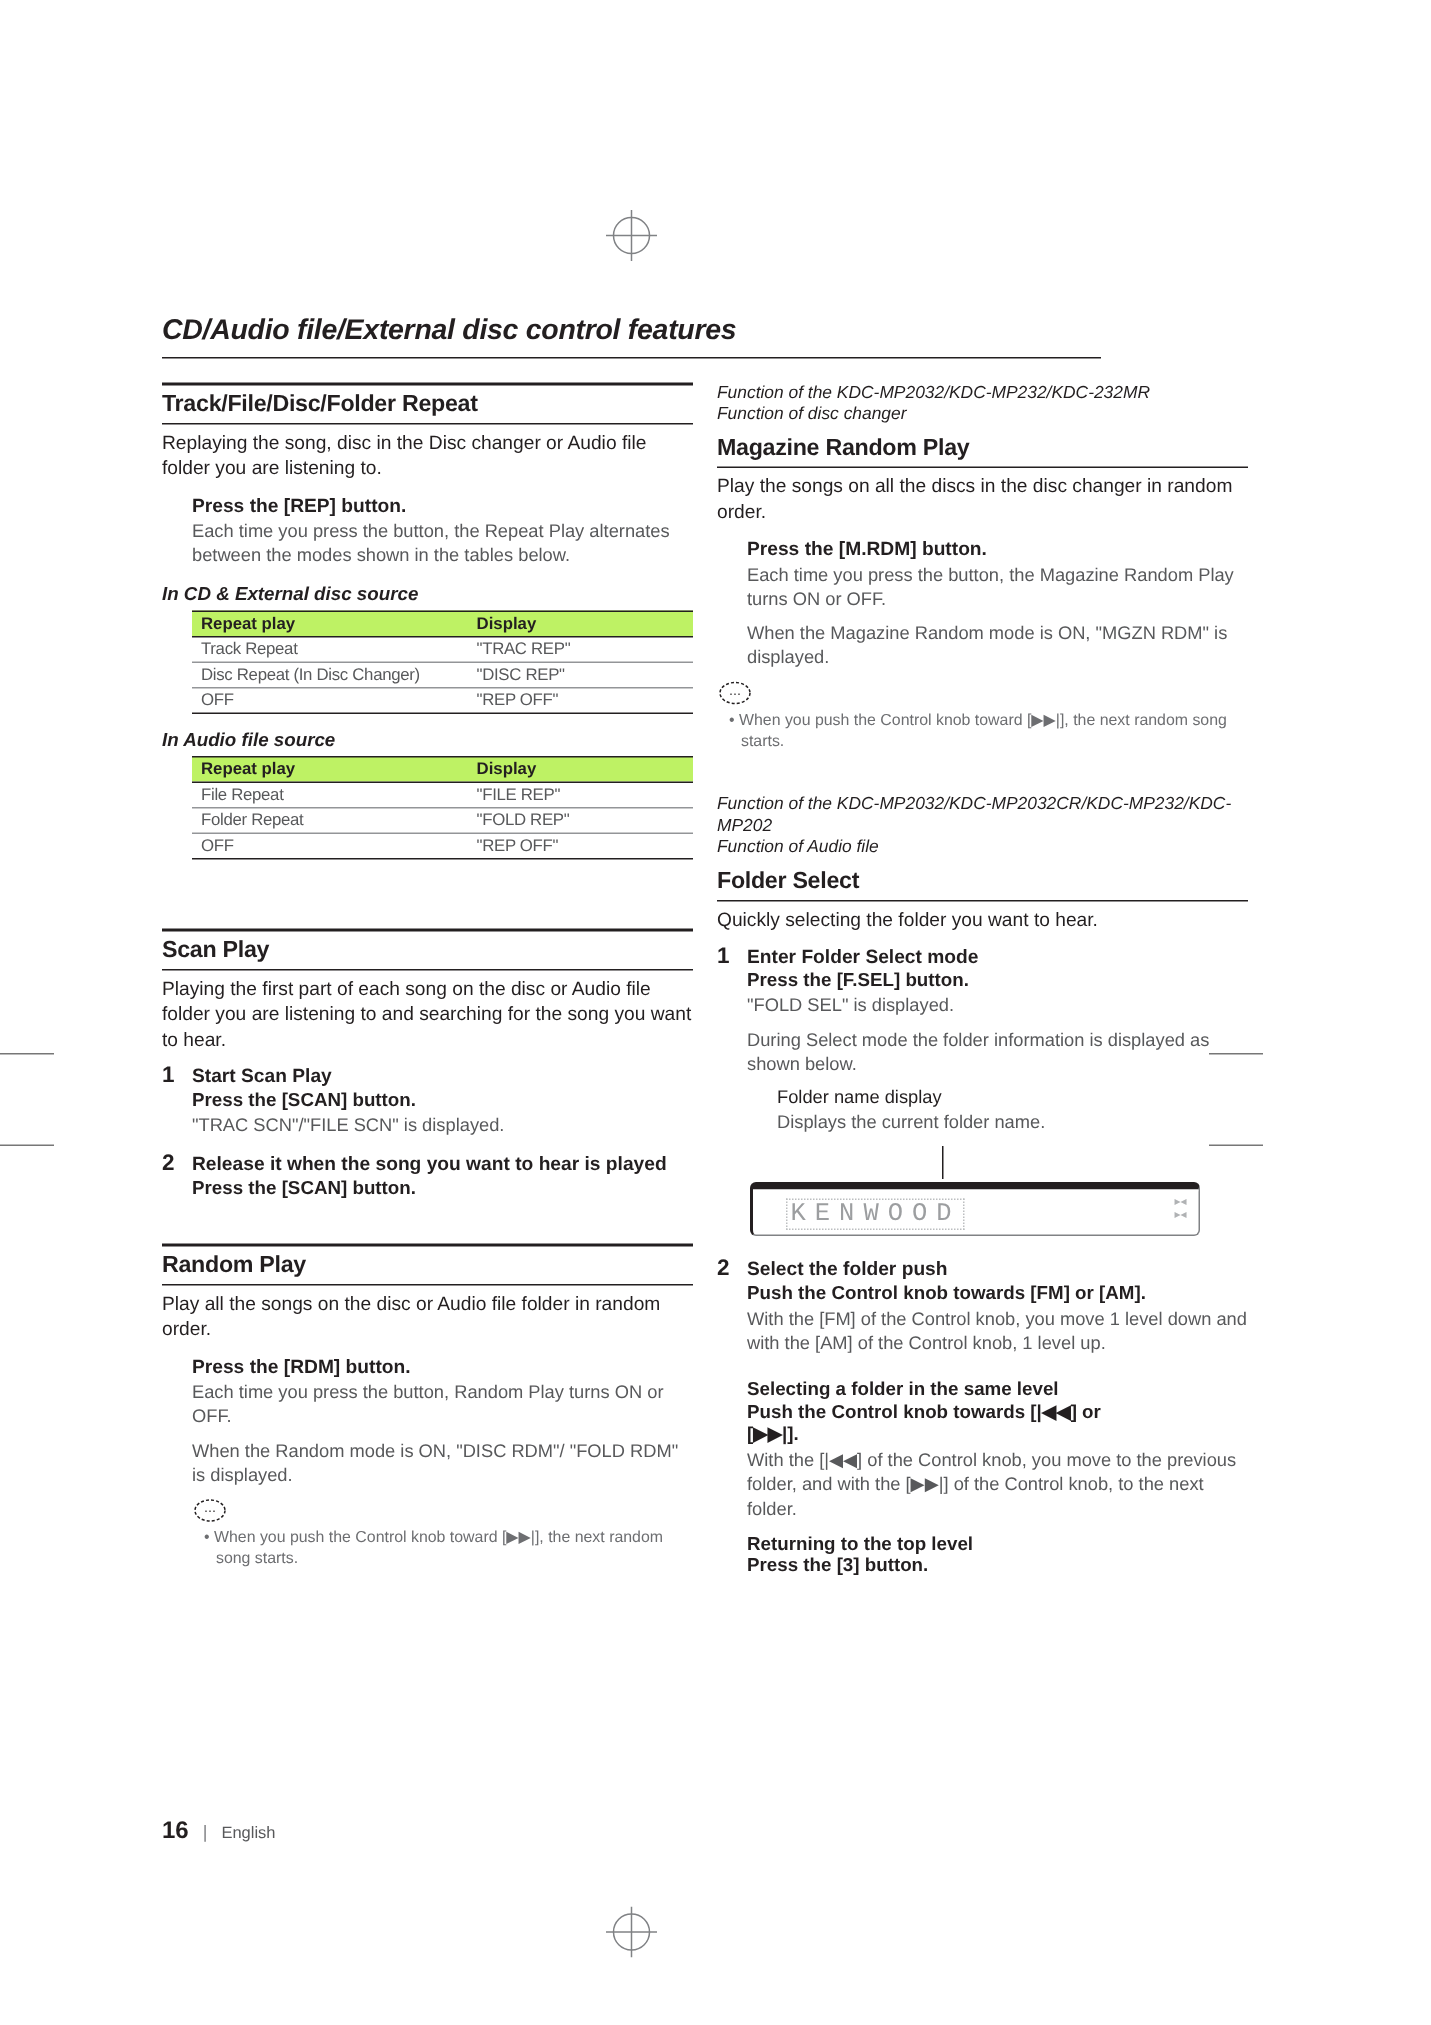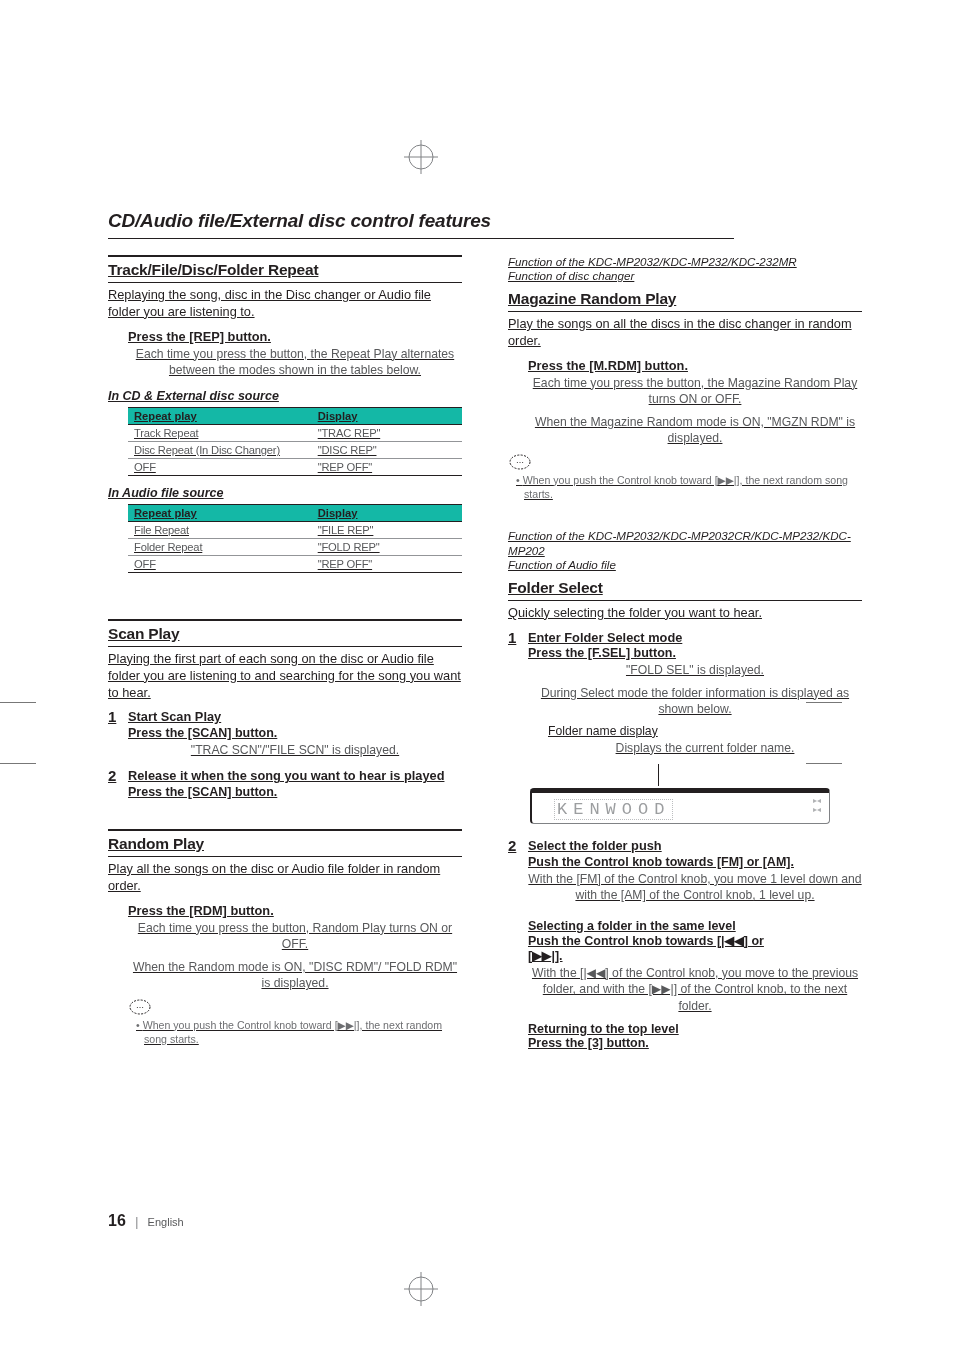--- a/index.html
+++ b/index.html
@@ -56,22 +56,21 @@
     margin: 0 0 6px 0;
     letter-spacing: -0.2px;
   }
   .hr {
     border: none;
     border-top: 1px solid #231f20;
     margin: 0 0 16px 0;
   }
   .cols {
     display: flex;
-    gap: 46px;
-    text-decoration: underline;
+    gap: 16px;
   }
   .col {
     width: 354px;
     flex: 0 0 354px;
   }
   h2.block-hd {
     font-size: 15.5px;
     font-weight: 800;
     margin: 0 0 4px 0;
     border-top: 2px solid #231f20;
@@ -88,39 +87,38 @@
     padding-left: 20px;
   }
   .bold {
     font-weight: 700;
   }
   .body-txt {
     font-size: 12.2px;
     line-height: 1.35;
     color: #58595b;
     margin: 2px 0 6px 0;
-    text-align: center;
   }
   .subhead-italic {
     font-size: 12.5px;
     font-style: italic;
     font-weight: 700;
     margin: 10px 0 4px 0;
     color: #231f20;
   }
   table.dtab {
     width: 100%;
     border-collapse: collapse;
     font-size: 11.2px;
     margin: 2px 0 6px 0;
   }
   table.dtab th {
     text-align: left;
     font-weight: 700;
-    background: #14b8a6;
+    background: #bef264;
     border-top: 1.5px solid #231f20;
     border-bottom: 1px solid #231f20;
     padding: 2px 6px;
   }
   table.dtab td {
     border-bottom: 0.5px solid #939598;
     padding: 2px 6px;
     font-family: "Helvetica Neue Condensed", "Arial Narrow", Arial, sans-serif;
     color: #58595b;
     letter-spacing: -0.2px;

